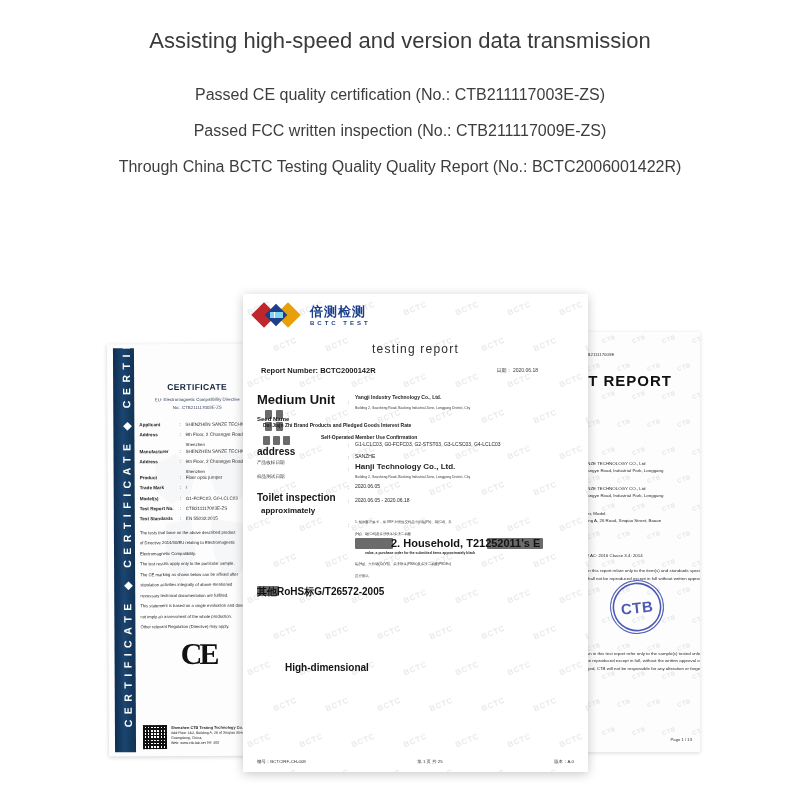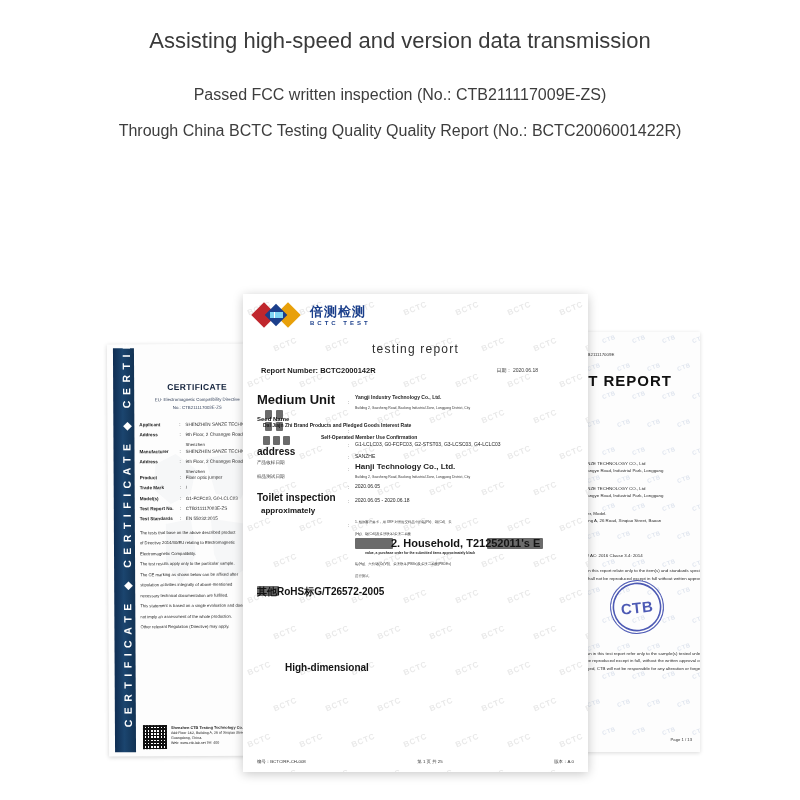--- a/index.html
+++ b/index.html
@@ -150,20 +150,21 @@
   .dc-foot span{font-size:4.4px;color:#333;}
 </style>
 </head>
 <body>
 
 <div class="page">
 
   <div class="head-block">
     <div class="h2">Assisting high-speed and version data transmission</div>
     <div class="cert-lines">
+      <div class="cert-line">Passed CE quality certification (No.: CTB211117003E-ZS)</div>
       <div class="cert-line">Passed FCC written inspection (No.: CTB211117009E-ZS)</div>
       <div class="cert-line last">Through China BCTC Testing Quality Quality Report (No.: BCTC2006001422R)</div>
     </div>
   </div>
 
   <div class="stage">
 
     <div class="doc-left">
       <svg class="worldmap" viewBox="0 0 130 200">
         <path d="M20 40 L40 30 L60 45 L55 70 L35 80 L18 65 Z M70 35 L100 28 L118 50 L105 75 L80 70 Z
@@ -233,20 +234,21 @@
           <p>Electromagnetic Compatibility.</p>
           <p>The test results apply only to the particular sample.</p>
           <p>The CE marking as shown below can be affixed after</p>
           <p>stipulation activities integrally of above-mentioned</p>
           <p>necessary technical documentation are fulfilled.</p>
           <p>This statement is based on a single evaluation and does</p>
           <p>not imply an assessment of the whole production.</p>
           <p>Other relevant Regulation (Directive) may apply.</p>
         </div>
 
+        <div class="ce-mark">CE</div>
       </div>
 
       <div class="cert-foot">
         <div class="qr"></div>
         <div class="cert-foot-txt">
           <div class="b">Shenzhen CTB Testing Technology Co., Ltd.</div>
           <div>Add:Floor 1&amp;2, Building A, 26 of Xinqiao Street,</div>
           <div>Guangdong, China.</div>
           <div>Web: www.ctb-lab.net          Tel: 400</div>
         </div>

